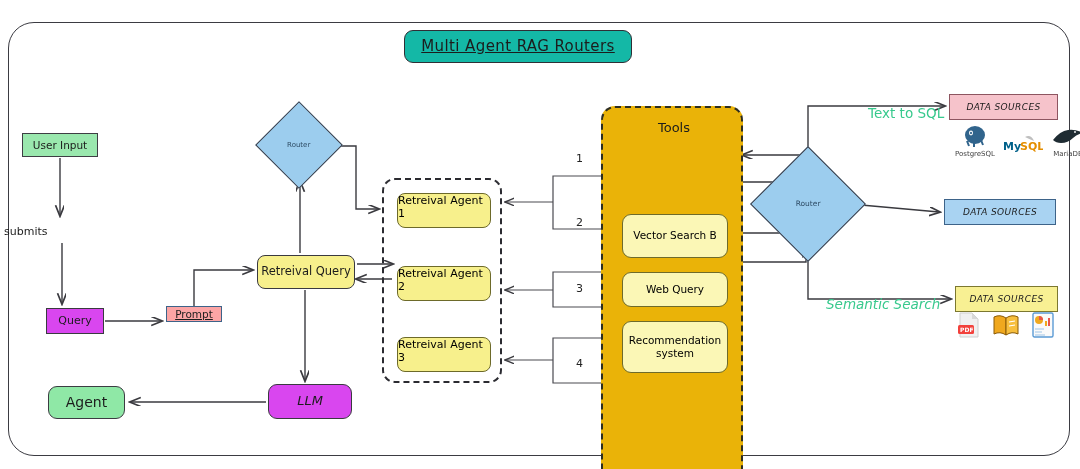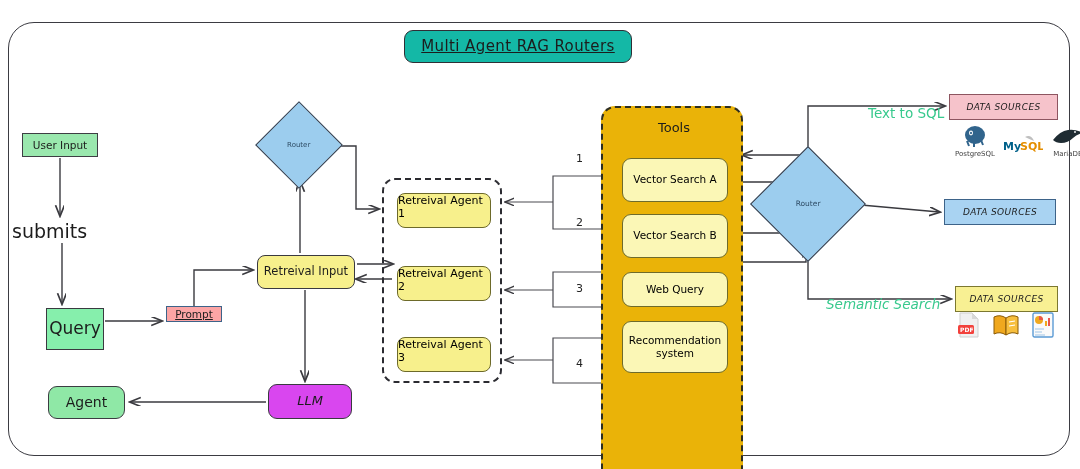--- a/index.html
+++ b/index.html
@@ -14,24 +14,24 @@
         align-items:center;justify-content:center;text-align:center;
         font-family:"DejaVu Sans","Liberation Sans",sans-serif;
         color:#1c1c1c;line-height:1.15;}
 
   .title-box{left:404px;top:30px;width:228px;height:33px;background:#14b8a6;
              border:1.4px solid #2f2f35;border-radius:9px;
              font-size:15px;letter-spacing:.4px;text-decoration:underline;}
 
   .userinput{left:22px;top:133px;width:76px;height:24px;background:#9ae8ae;
              border:1.6px solid #3e3e44;font-size:10.5px;}
-  .submits{left:12px;top:222px;width:84px;height:20px;font-size:19px;
+  .submits{left:4px;top:222px;width:84px;height:20px;font-size:11px;
            justify-content:flex-start;text-align:right;}
-  .query{left:46px;top:308px;width:58px;height:42px;background:#86efac;
-         border:1.6px solid #3a3a40;font-size:17px;}
+  .query{left:46px;top:308px;width:58px;height:26px;background:#d946ef;
+         border:1.6px solid #3a3a40;font-size:11px;}
   .prompt{left:166px;top:306px;width:56px;height:16px;background:#fca5a5;
           border:1.4px solid #3d6389;font-size:10.5px;text-decoration:underline;}
   .output{left:48px;top:386px;width:77px;height:33px;background:#8fe8a6;
           border:1.6px solid #3c3c42;border-radius:9px;font-size:14px;}
 
   .router-l{left:268px;top:114px;width:62px;height:62px;background:#9ccdee;
             border:1.7px solid #3a3a44;transform:rotate(45deg);}
   .router-l span{transform:rotate(-45deg);font-size:7px;color:#2f4d66;}
   .retr-agent{left:257px;top:255px;width:98px;height:34px;background:#f7f08c;
               border:1.5px solid #3a3a40;border-radius:8px;font-size:11.5px;}
@@ -135,37 +135,36 @@
 
   <div class="node userinput">User Input</div>
   <div class="node submits">submits</div>
   <div class="node query">Query</div>
   <div class="node prompt">Prompt</div>
   <div class="node output">Agent</div>
 
   <div class="node router-l">
     <span>Router</span>
   </div>
-  <div class="node retr-agent">Retreival Input</div>
+  <div class="node retr-agent">Retreival Query</div>
   <div class="node llm">LLM</div>
 
   <div class="agents-group">
     <div class="agent a1">Retreival Agent 1</div>
     <div class="agent a2">Retreival Agent 2</div>
     <div class="agent a3">Retreival Agent 3</div>
   </div>
 
   <div class="num" style="left:576px;top:152px">1</div>
   <div class="num" style="left:576px;top:216px">2</div>
   <div class="num" style="left:576px;top:282px">3</div>
   <div class="num" style="left:576px;top:357px">4</div>
 
   <div class="tools-group">
     <div class="tools-title">Tools</div>
-    <div class="tool t1">Vector Search A</div>
     <div class="tool t2">Vector Search B</div>
     <div class="tool t3">Web Query</div>
     <div class="tool t4">Recommendation system</div>
   </div>
 
   <div class="node router-r">
     <span>Router</span>
   </div>
 
   <div class="glabel gl1">Text to SQL</div>

